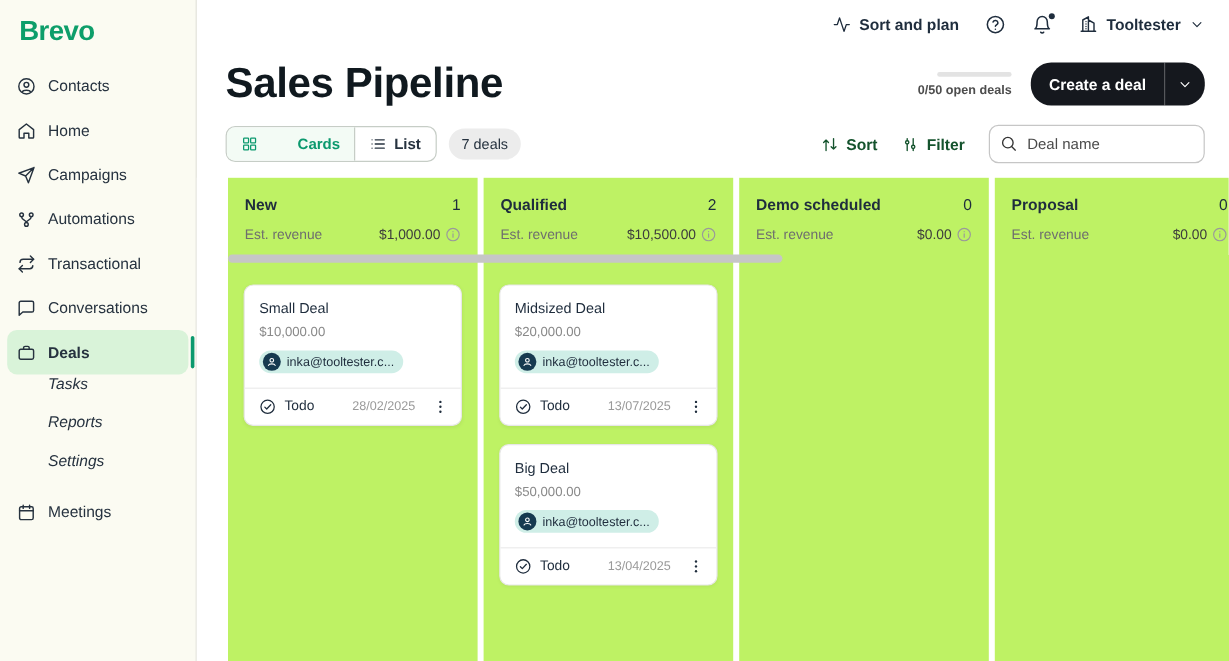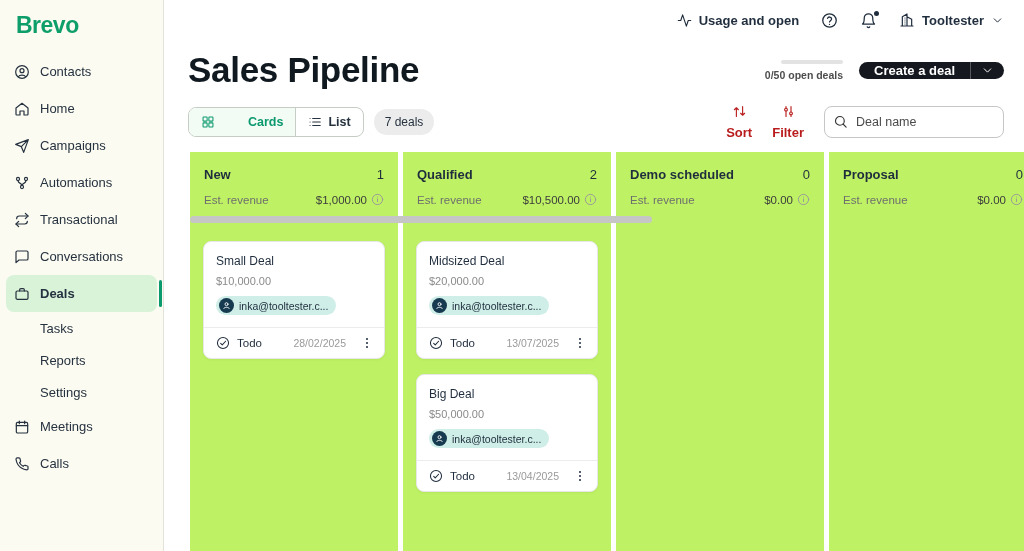--- a/index.html
+++ b/index.html
@@ -30,22 +30,22 @@
     height:37px; padding:0 8px; border-radius:8px;
     font-size:13px; color:#26323f; cursor:pointer;
   }
   .nav-item .ic { color:#26323f; }
   .nav-item.active { background:#d9f3d9; font-weight:700; }
   .nav-item.active::after {
     content:""; position:absolute; right:-5px; top:5px; bottom:5px;
     width:3px; border-radius:2px; background:#0b996e;
   }
   .nav-sub {
-    display:flex; align-items:center; height:32px; padding-left:34px;
-    font-size:13px; color:#26323f; cursor:pointer;
+    display:flex; height:32px; padding-left:34px;
+    font-size:13px; color:#26323f; cursor:pointer;font-style:italic;
   }
 
   
   .main { flex:1; min-width:0; display:flex; flex-direction:column; position:relative; }
 
   .topbar {
     height:40px; display:flex; align-items:center; justify-content:flex-end;
     gap:22px; padding:0 20px; font-size:13px;
   }
   .topbar-link { display:flex; align-items:center; gap:7px; font-weight:700; cursor:pointer; }
@@ -53,36 +53,36 @@
   .bell-dot { position:absolute; top:-1px; right:-2px; width:5px; height:5px; border-radius:50%; background:#1f2d3d; }
   .account { display:flex; align-items:center; gap:7px; font-weight:700; cursor:pointer; }
 
   .page-head { display:flex; align-items:center; padding:10px 20px 10px 24px; }
   .page-title { margin:0; font-size:35px; font-weight:700; color:#10191f; letter-spacing:-0.3px; }
   .head-right { margin-left:auto; display:flex; align-items:center; gap:16px; }
   .quota { display:flex; flex-direction:column; align-items:flex-end; gap:5px; }
   .quota-bar { width:62px; height:4px; border-radius:2px; background:#e3e3e3; }
   .quota-text { font-size:10.5px; color:#4d4d4d;font-weight:bold; }
   .create-btn {
-    display:flex; align-items:stretch; height:17px; border-radius:17px;
+    display:flex; align-items:stretch; height:36px; border-radius:17px;
     background:#15181e; color:#fff; font-size:13px; font-weight:700;
     overflow:hidden; cursor:pointer;
   }
   .create-main { display:flex; align-items:center; padding:0 15px; }
   .create-divider { width:1px; background:rgba(255,255,255,.28); }
   .create-caret { display:flex; align-items:center; padding:0 10px; }
 
   .toolbar { display:flex; align-items:center; gap:10px; padding:4px 20px 12px 24px; }
   .segmented { display:inline-flex; height:30px; border:1px solid #c6cdc6; border-radius:8px; overflow:hidden; background:#fff; }
   .seg { display:flex; align-items:center; gap:6px; padding:0 12px; font-size:12.5px; cursor:pointer; }
   .seg-cards { color:#0b996e; font-weight:700; background:#f3fbf5; border-right:1px solid #c6cdc6;gap:33px; }
   .seg-list { color:#26323f; font-weight:600; }
   .deals-badge { background:#ececec; border-radius:13px; padding:6px 11px; font-size:12px; color:#26323f; }
   .toolbar-right { margin-left:auto; display:flex; align-items:center; gap:20px; }
-  .tool-link { display:flex; align-items:center; gap:6px; color:#b91c1c; font-size:13px; font-weight:700; cursor:pointer;flex-direction:column; }
+  .tool-link { display:flex; align-items:center; gap:6px; color:#14532d; font-size:13px; font-weight:700; cursor:pointer; }
   .search-box { position:relative; }
   .search-box input {
     width:180px; height:32px; border:1px solid #c6c6c6; border-radius:8px;
     padding:0 10px 0 31px; font-size:12.5px; color:#26323f; outline:none;
     font-family:inherit; background:#fff;
   }
   .search-box input::placeholder { color:#4a4a4a; }
   .search-icon { position:absolute; left:9px; top:8px; color:#333; }
 
   
@@ -201,38 +201,32 @@
       </div>
 
       <div class="nav-item">
         <svg class="ic" width="16" height="16" viewBox="0 0 24 24">
             <rect x="3.5" y="5" width="17" height="16" rx="2"></rect>
             <path d="M3.5 10h17M8 3v4M16 3v4"></path>
           </svg>
         <span>Meetings</span>
       </div>
 
-      <div class="nav-item">
-        <svg class="ic" width="16" height="16" viewBox="0 0 24 24">
-            <path d="M21 16.5v2.6a1.8 1.8 0 0 1-2 1.8 17.9 17.9 0 0 1-7.8-2.8 17.6 17.6 0 0 1-5.4-5.4A17.9 17.9 0 0 1 3 4.9a1.8 1.8 0 0 1 1.8-2h2.6a1.8 1.8 0 0 1 1.8 1.6c.1.9.3 1.8.6 2.6a1.8 1.8 0 0 1-.4 1.9L8.3 10.1a14.4 14.4 0 0 0 5.4 5.4l1.1-1.1a1.8 1.8 0 0 1 1.9-.4c.8.3 1.7.5 2.6.6A1.8 1.8 0 0 1 21 16.5z"></path>
-          </svg>
-        <span>Calls</span>
-      </div>
 
     </nav>
   </aside>
 
   <main class="main">
 
     <div class="topbar">
       <div class="topbar-link">
         <svg class="ic" width="15" height="15" viewBox="0 0 24 24">
             <path d="M22 12h-4l-3 9L9 3l-3 9H2"></path>
           </svg>
-        <span>Usage and open</span>
+        <span>Sort and plan</span>
       </div>
       <div class="icon-btn">
         <svg class="ic" width="17" height="17" viewBox="0 0 24 24">
             <circle cx="12" cy="12" r="9.5"></circle>
             <path d="M9.2 9a3 3 0 0 1 5.8 1c0 2-3 2.5-3 4"></path>
             <path d="M12 17.5h.01"></path>
           </svg>
       </div>
       <div class="icon-btn">
         <svg class="ic" width="17" height="17" viewBox="0 0 24 24">

